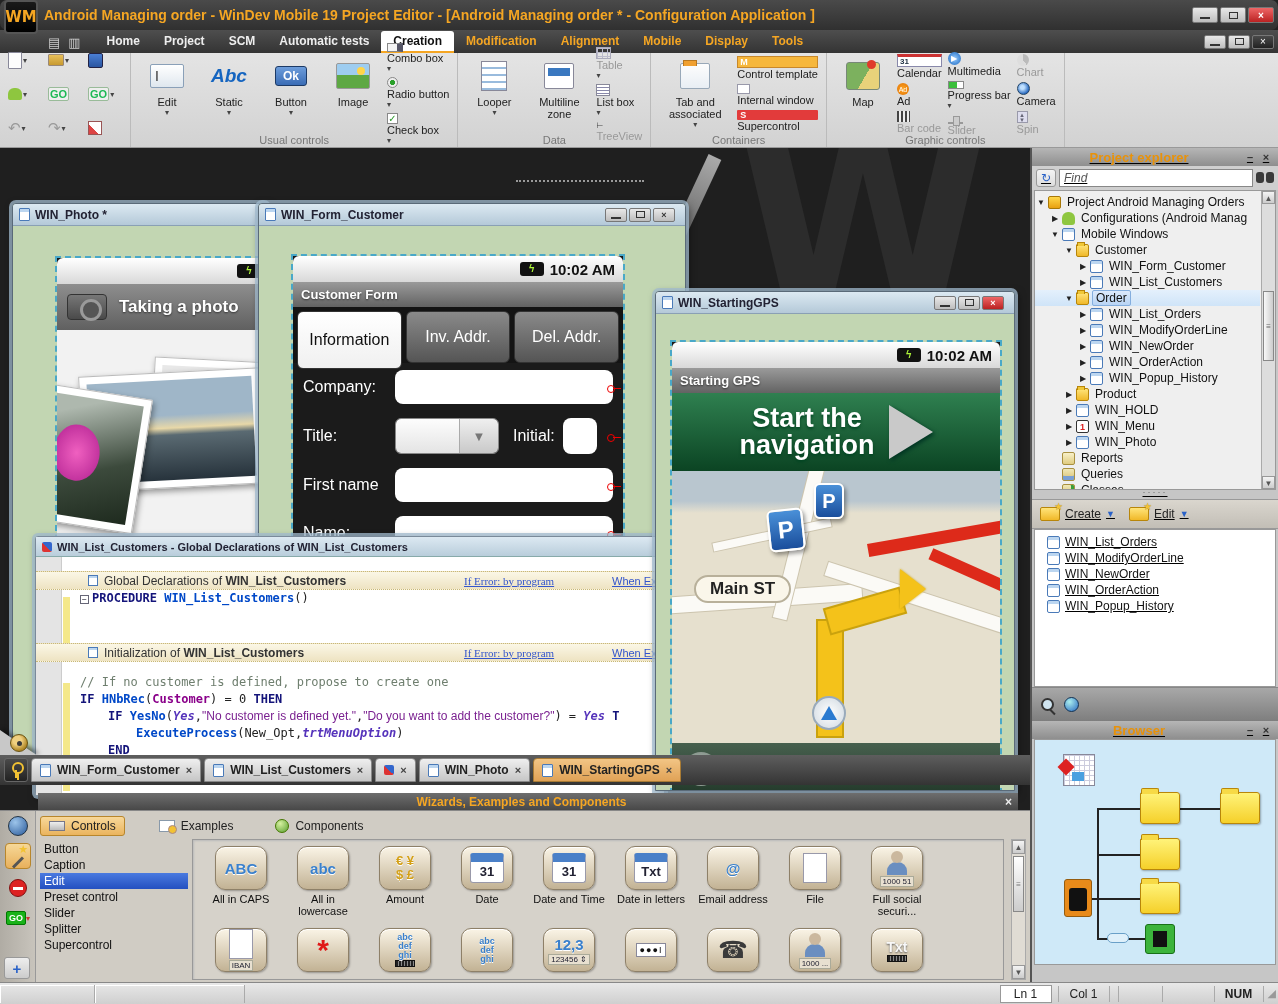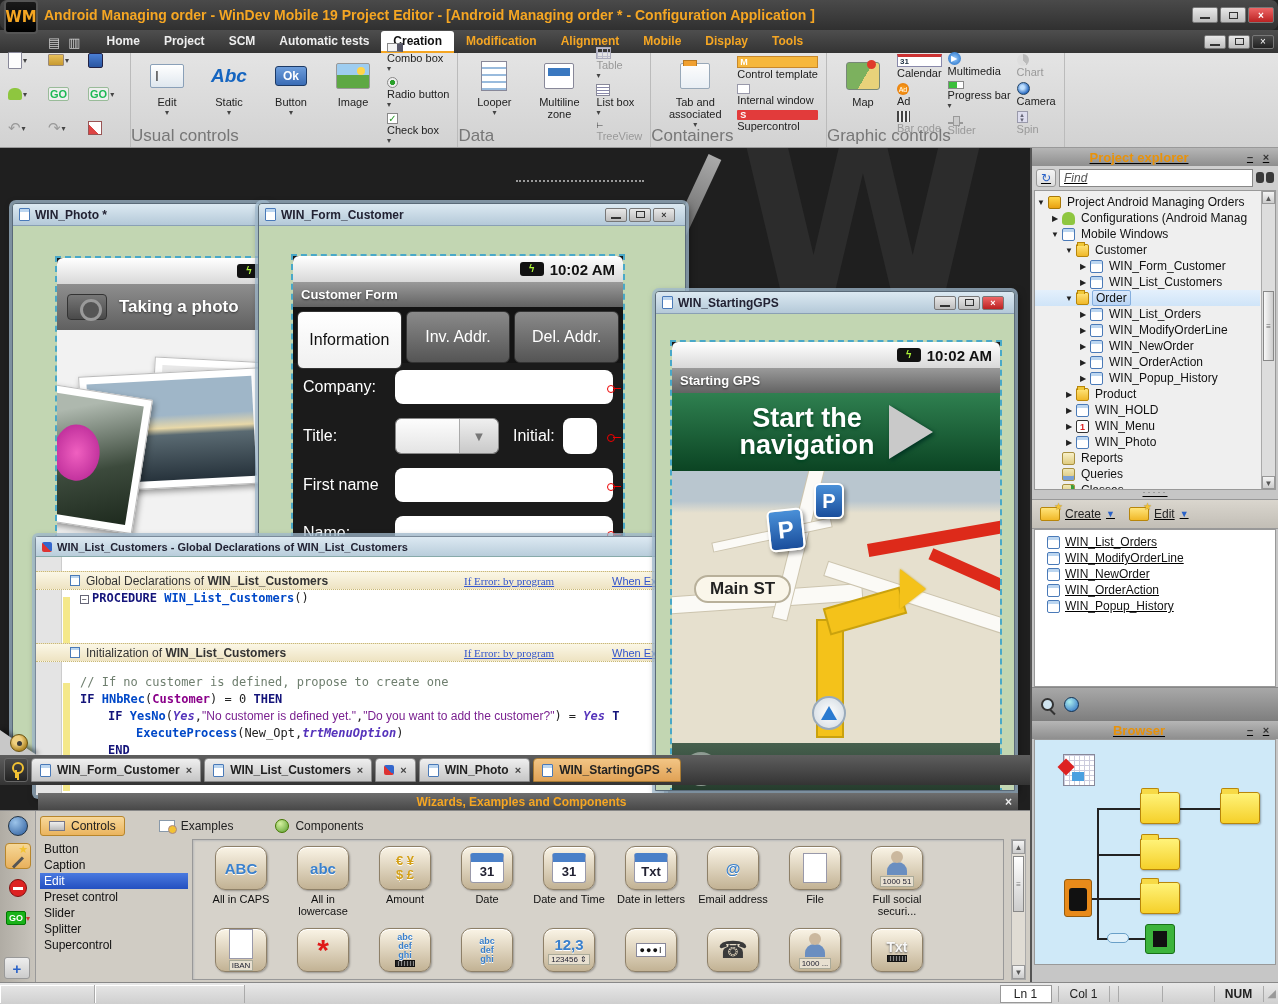--- a/index.html
+++ b/index.html
@@ -27,21 +27,21 @@
   .menu-tab { padding:3px 12px; font-size:12px; font-weight:bold; color:#eee; }
   .menu-tab.amber { color:#f5a623; }
   .menu-tab.active { background:#fff; color:#111; border-radius:3px 3px 0 0; border-bottom:2px solid #f5a623; }
   #menubar .winbtns { margin-left:auto; align-self:center; }
   #menubar .wbtn { width:22px; height:14px; }
 
   
   #ribbon { position:absolute; left:0; top:53px; width:1278px; height:95px;
     background:linear-gradient(#e4e4e4,#d2d2d2); display:flex; border-bottom:1px solid #999; }
   .rgroup { position:relative; border-right:1px solid #bbb; padding:3px 8px 15px 8px; display:flex; gap:6px; }
-  .glabel { position:absolute; left:0; right:0; bottom:1px; text-align:left; font-size:17px; color:#777; }
+  .glabel { position:absolute; left:0; right:0; bottom:1px; text-align:center; font-size:11px; color:#777; }
   .rbig { width:56px; display:flex; flex-direction:column; align-items:center; font-size:11px; color:#222; }
   .rbig .bicon { height:36px; display:flex; align-items:center; justify-content:center; margin:2px 0; }
   .rbig .blabel { text-align:center; line-height:12px; }
   .rsmallcol { display:flex; flex-direction:column; justify-content:center; gap:4px; }
   .rsmall { display:flex; gap:0; font-size:11px; color:#222; white-space:nowrap;flex-direction:column; }
   .rsmall.dis { color:#999; }
   .dar { color:#444; font-size:8px; }
   .quick { display:grid; grid-template-columns:repeat(3,34px); grid-auto-rows:28px; align-content:center; }
   .qitem { display:flex; align-items:center; gap:1px; font-size:9px; color:#666; }
 
@@ -150,21 +150,21 @@
   .contact-ico { width:34px; height:34px; border-radius:50%; background:radial-gradient(#b8c2bc,#78867c); position:relative; }
   .contact-ico:after { content:""; position:absolute; left:10px; top:6px; width:14px; height:14px; border-radius:50%; background:#43534a; box-shadow:0 16px 0 -4px #43534a; }
 
   
   #code-win { background:#fff; border:1px solid #7a8a9a; box-shadow:0 0 0 3px rgba(160,185,205,.75), 2px 3px 8px rgba(0,0,0,.6); }
   #code-title { height:20px; background:linear-gradient(#dce9f2,#b9cddb); display:flex; align-items:center; gap:5px; padding:0 6px; font-size:11px; font-weight:bold; color:#223; border-bottom:1px solid #8aa; }
   .code-ico { width:10px; height:10px; background:linear-gradient(45deg,#d33 50%,#36c 50%); border-radius:2px; }
   #code-body { position:absolute; left:0; top:20px; right:0; bottom:0; background:#fff; overflow:hidden; }
   .gutter { position:absolute; left:0; top:0; bottom:0; width:26px; background:#e4e4e4; border-right:1px solid #ccc; }
   .ybar { position:absolute; left:27px; width:7px; background:#f4e88a; }
-  .sechead { position:relative; height:19px; background:linear-gradient(#fbf7e6,#eee3c2); border-top:1px dotted #c8b878; border-bottom:1px dotted #c8b878; display:flex; align-items:center; gap:6px; padding-left:34px; font-size:12px; color:#333; }
+  .sechead { position:relative; height:19px; background:linear-gradient(#fbf7e6,#eee3c2); border-top:1px dotted #c8b878; border-bottom:1px dotted #c8b878; display:flex; align-items:center; gap:6px; padding-left:52px; font-size:12px; color:#333; }
   .sechead .secname { font-weight:bold; }
   .seclink { color:#3355cc; text-decoration:underline; font-size:11px; white-space:nowrap; }
   .lk1 { position:absolute; left:428px;font-family:Liberation Serif, serif; } .lk2 { position:absolute; left:576px; }
   .winico-sm { width:10px; height:11px; background:#fff; border:1px solid #4a7ab8; box-shadow:inset 0 2px 0 #bcd6f0; }
   .codeline { font-family:"DejaVu Sans Mono","Liberation Mono",monospace; font-size:12px; line-height:17px; white-space:pre; padding-left:44px; color:#222; }
   .seg-kw { color:#14147a; font-weight:bold; }
   .seg-fn { color:#0048c8; font-weight:bold; }
   .seg-var { color:#8a008a; font-weight:bold; }
   .seg-val { color:#5533bb; font-weight:bold; font-style:italic; }
   .seg-str { color:#7a2090; font-family:"Liberation Sans",sans-serif; }

